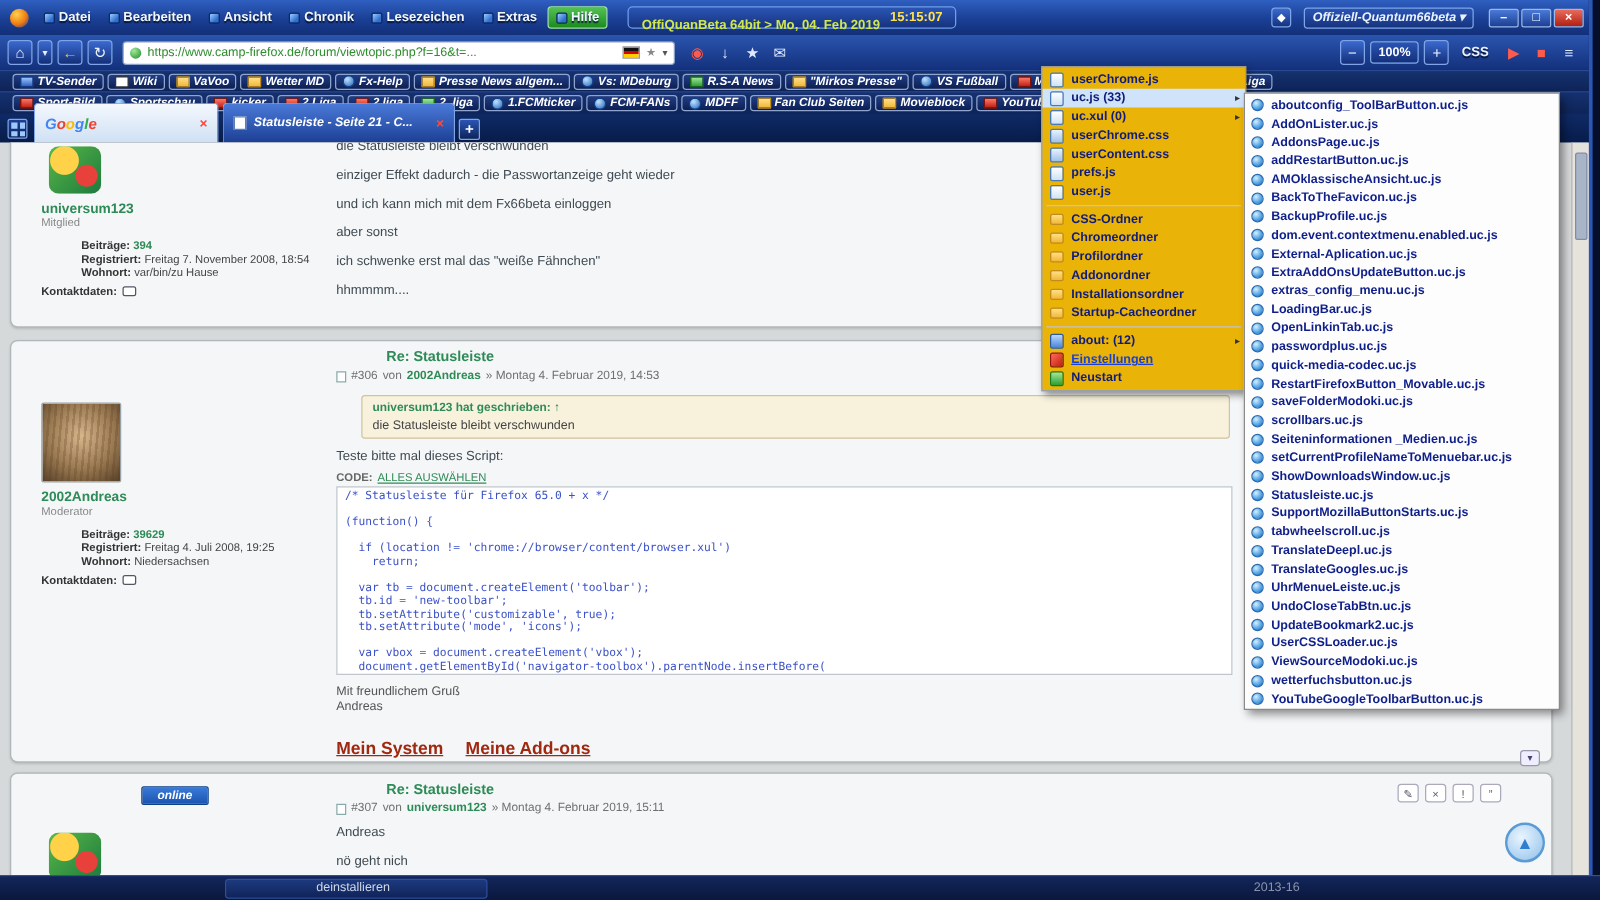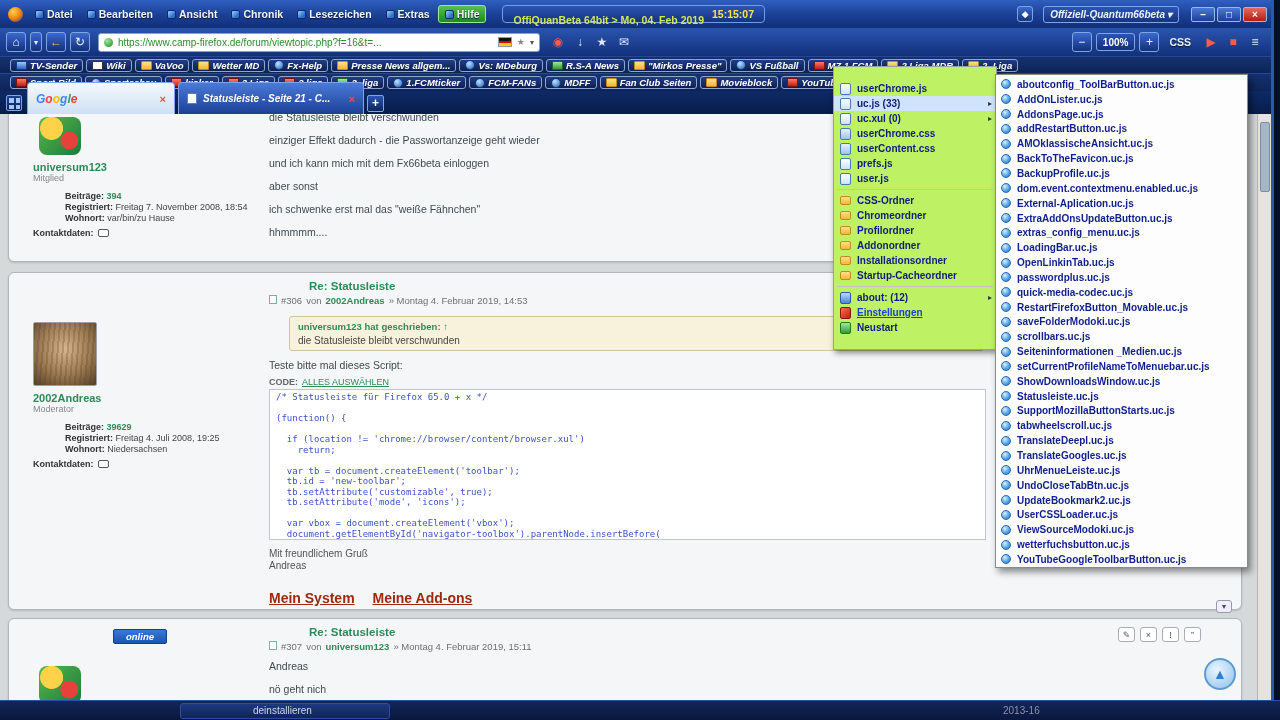--- a/index.html
+++ b/index.html
@@ -132,21 +132,21 @@
       radial-gradient(circle at 50% 42%, #d8b68c, #9a7a52 55%, #5d452c 95%); }
   .uname { color:#2e8b57; font-size:11px; font-weight:bold; }
   .urank { color:#888; font-size:9px; margin-bottom:8px; }
   .stat { font-size:9px; color:#444; line-height:11px;padding-left:32px; }
   .stat b { color:#333; }
   .stat .green { color:#2e8b57; font-weight:bold; }
   .contact { font-size:9px; color:#333; font-weight:bold; margin-top:4px; display:flex; align-items:center; gap:4px; }
   .bubble { width:11px; height:8px; border:1px solid #556; border-radius:2px; background:#fff; }
 
   .post-title { color:#2e8b57; font-size:11.5px; font-weight:bold;padding-left:40px; }
-  .post-meta { color:#707070; font-size:9.5px; margin-top:3px; display:flex; align-items:flex-start; gap:4px; }
+  .post-meta { color:#707070; font-size:9.5px; margin-top:3px; display:flex; align-items:flex-end; gap:4px; }
   .post-meta .plink { color:#2e8b57; font-weight:bold; }
   .pheader { padding:7px 24px 0 260px; }
   .p-line { margin-bottom:10px; line-height:13px; }
 
   .quotebox { margin:6px 0 0 20px; width:695px; background:#f8f2dd; border:1px solid #cfc4a0;
     border-radius:3px; padding:4px 8px; }
   .q-head { font-size:9.5px; color:#2e8b57; font-weight:bold; }
   .q-head .qarrow { color:#2e8b57; }
   .q-body { font-size:10px; color:#444; margin-top:3px; }
   .lead { margin-top:8px; }
@@ -169,22 +169,22 @@
     color:#556; font-size:9px; display:flex; align-items:center; justify-content:center; }
 
   .collapse-btn { position:absolute; left:1216px; top:486px; width:16px; height:13px;
     border:1px solid #99a; border-radius:3px; background:#eef; color:#447; font-size:8px;
     display:flex; align-items:center; justify-content:center; }
   .scrolltop { position:absolute; left:1204px; top:544px; width:32px; height:32px; border-radius:50%;
     border:2px solid #5b9bd5; background:radial-gradient(circle at 40% 35%, #eaf5ff, #8fc0ea);
     color:#2f7fd0; font-size:14px; display:flex; align-items:center; justify-content:center; }
 
   
-  .ctxmenu { position:absolute; left:833px; top:66px; width:164px; background:#bef264;
-    border:1px solid #9aa0a6; box-shadow:2px 3px 6px rgba(0,0,0,.45); padding:14px 0; z-index:50; }
+  .ctxmenu { position:absolute; left:833px; top:53px; width:164px; background:#eab308;
+    border:1px solid #9aa0a6; box-shadow:2px 3px 6px rgba(0,0,0,.45); padding:2px 0; z-index:50; }
   .cm-item { display:flex; align-items:center; height:15px; padding:0 4px; }
   .cm-item.hl { background:#cfe4fa; }
   .cmi { width:11px; height:12px; border:1px solid #4a7ab5; border-radius:2px; margin:0 6px 0 2px;
     background:linear-gradient(180deg,#fff,#cfe2f6); flex:none; }
   .ic-folder { background:linear-gradient(180deg,#ffe08a,#f2b737); border-color:#c08c1e; height:9px; }
   .ic-css { background:linear-gradient(180deg,#e8f2ff,#9fc2e8); }
   .ic-about { background:linear-gradient(180deg,#bcd8ff,#4a86d8); border-color:#2a5aa0; }
   .ic-set { background:linear-gradient(135deg,#ff6a5a,#c01f10); border-color:#8a150a; }
   .ic-restart { background:linear-gradient(180deg,#9fe89f,#2e9e2e); border-color:#1d7a1d; }
   .cm-label { font-size:10px; font-weight:bold; color:#101c7a; white-space:nowrap; }

